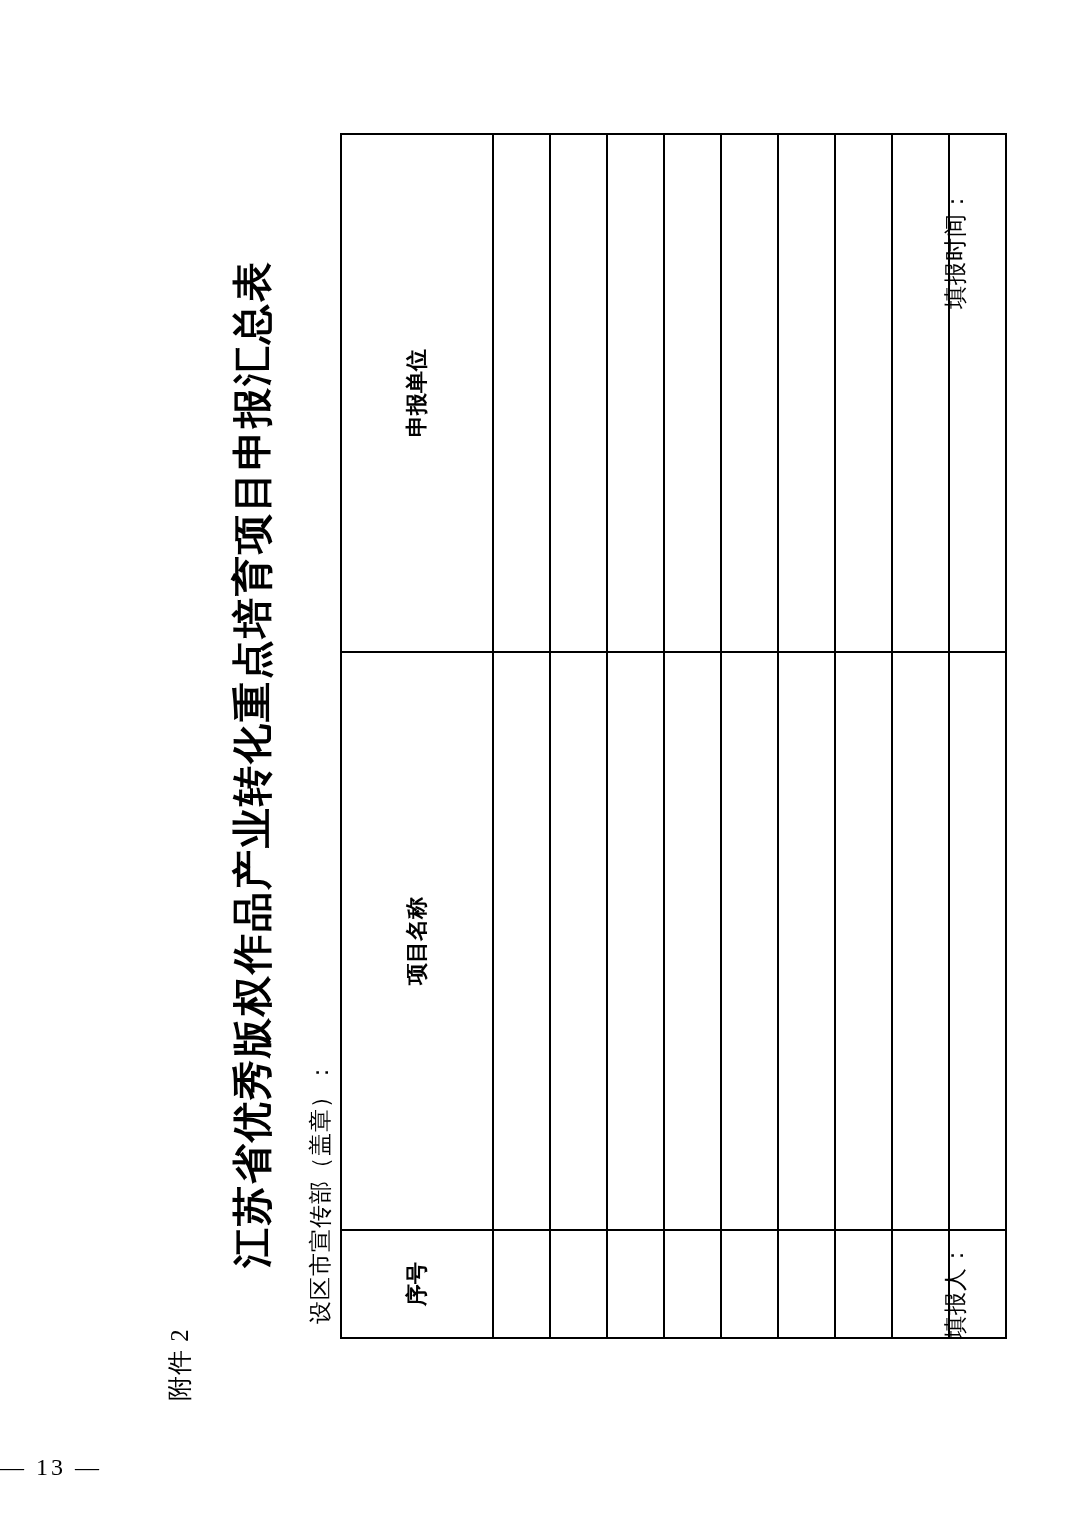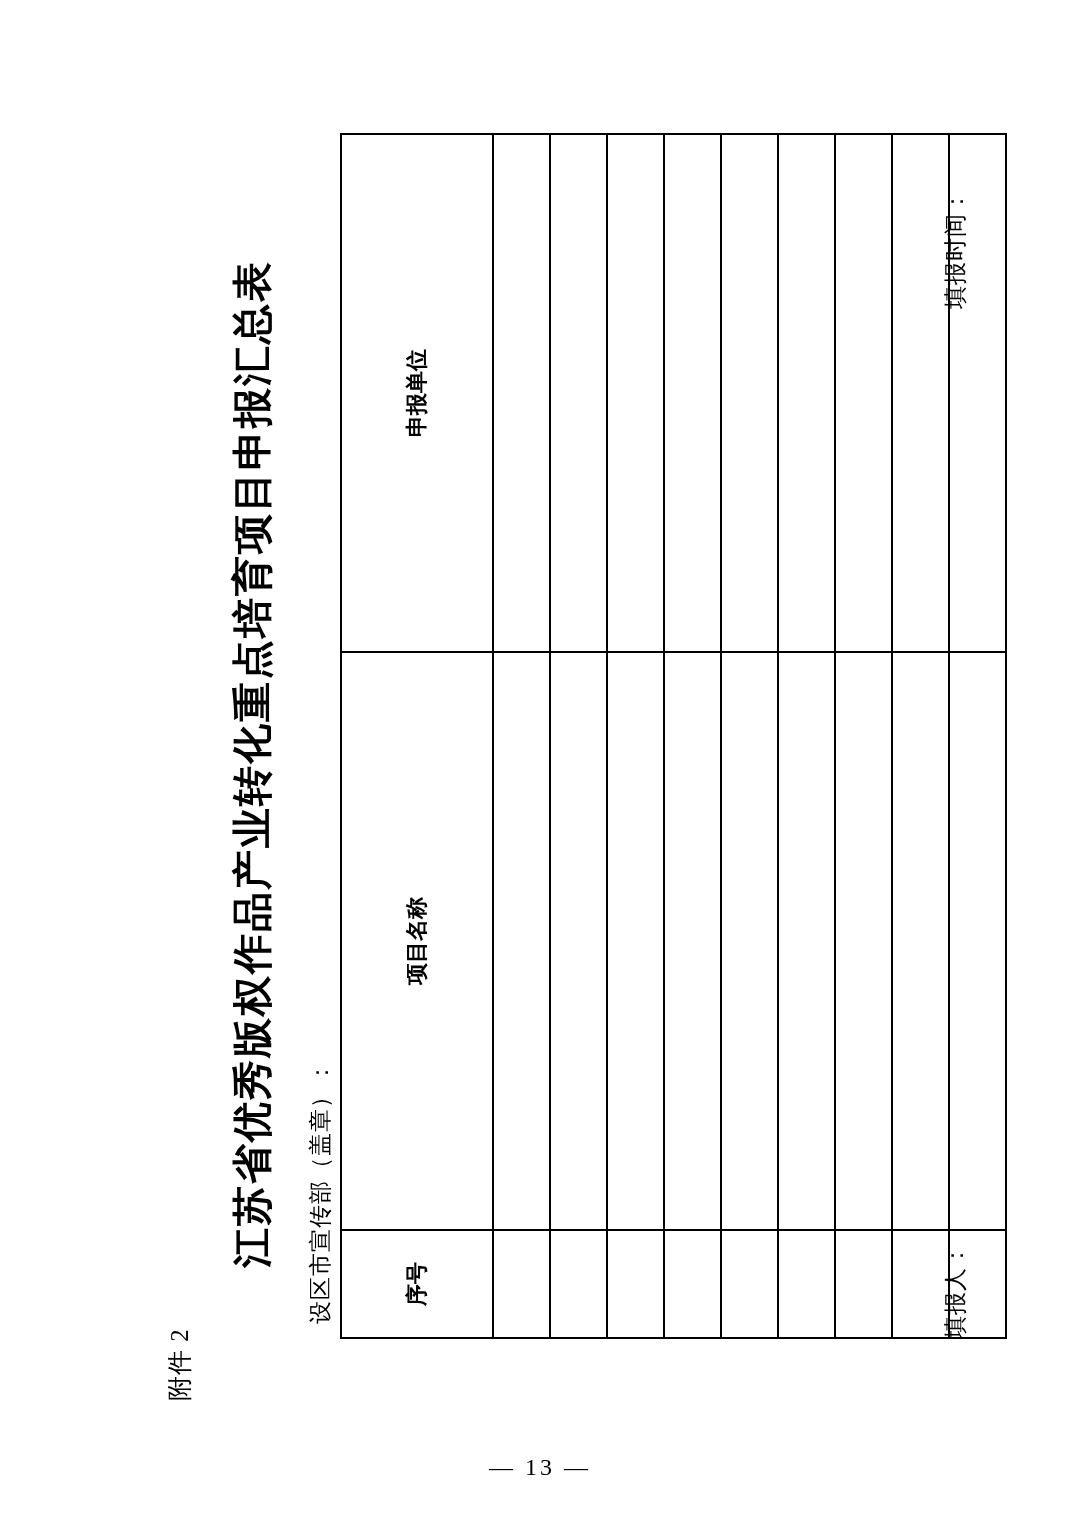--- a/index.html
+++ b/index.html
@@ -106,21 +106,20 @@
     font-size: 23px;
     font-family: "Liberation Serif", serif;
     letter-spacing: 1px;
   }
 
   .page-number {
     position: absolute;
     left: 0;
     bottom: 46px;
     width: 1080px;
-    text-align: center;
     font-size: 24px;
     font-family: "Liberation Serif", serif;
     letter-spacing: 3px;
   }
 </style>
 </head>
 <body>
 
 <div id="page">
   <div id="canvas">

